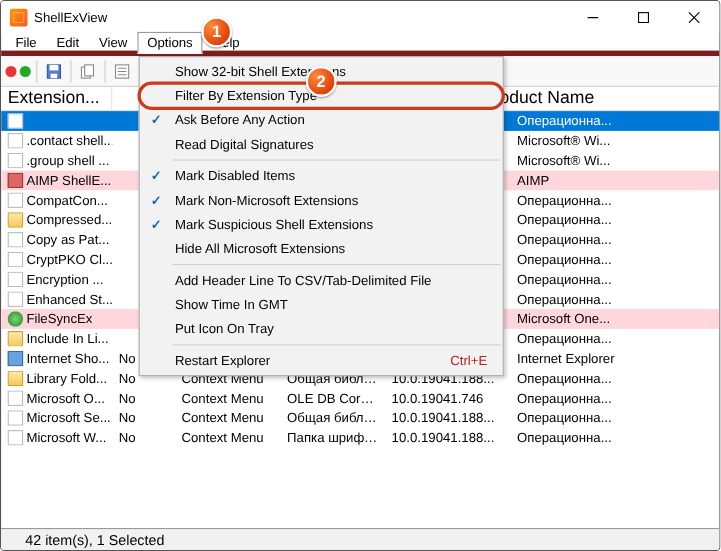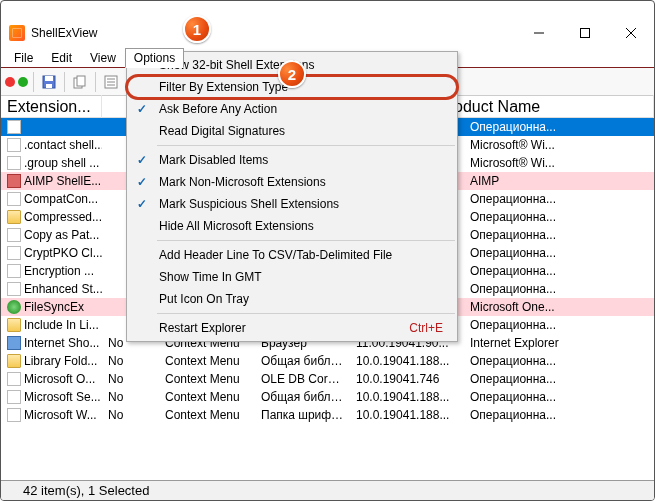--- a/index.html
+++ b/index.html
@@ -1,26 +1,26 @@
 <!DOCTYPE html>
 <html><head>
 <meta charset="utf-8">
 <style>
   * { box-sizing: border-box; }
   body { margin: 0; font-family: "Segoe UI", Tahoma, sans-serif; font-size: 12px; background: #fff; color: #000; }
   .window { width: 655px; height: 501px; border: 1px solid #555; display: flex; flex-direction: column; position: relative; background:#fff;}
-  .titlebar { height: 30px; display: flex; align-items: center; padding: 0 0 0 8px; background: #fff; margin-top: 17px; }
+  .titlebar { height: 30px; display: flex; align-items: center; padding: 0 0 0 8px; background: #fff; }
   .titlebar .app-icon { width:16px; height:16px; margin-right:6px; background: linear-gradient(135deg,#ff9800,#ff5722); border-radius:2px; position:relative;}
   .titlebar .app-icon::after{content:""; position:absolute; inset:3px; border:1px solid #fff5; border-radius:1px;}
   .title-text { flex:0 0 auto; font-size:12px;}
   .title-spacer{flex:1;}
   .winbtns { display:flex; height:100%;}
   .winbtn { width:46px; display:flex; align-items:center; justify-content:center; }
   .winbtn svg{width:10px;height:10px;stroke:#000;stroke-width:1;fill:none;}
-  .menubar { height:20px; display:flex; align-items:center; padding:0 4px; font-size:12px; border-bottom:1px solid #7f1d1d;}
+  .menubar { height:20px; display:flex; align-items:center; padding:0 4px; font-size:12px; border-bottom:5px solid #7f1d1d;}
   .menu-item { padding:2px 8px; border:1px solid transparent;}
   .menu-item.open { background:#fff; border:1px solid #999; border-bottom:1px solid #fff; position:relative; z-index:20;}
   .toolbar { height:28px; display:flex; align-items:center; padding:2px 4px; gap:3px; border-bottom:1px solid #ccc; background:#f8f8f8;}
   .tb-dot{width:10px;height:10px;border-radius:50%;}
   .tb-sep{width:1px;height:20px;background:#ccc;margin:0 2px;}
   .tb-icon{width:20px;height:20px;display:flex;align-items:center;justify-content:center;}
   .tb-icon svg{width:14px;height:14px;}
   .grid-header { height:22px; display:flex; align-items:center; background:#fff; border-bottom:1px solid #ddd;}
   .gh-cell { padding:3px 6px; border-right:1px solid #e5e5e5; overflow:hidden; white-space:nowrap; text-overflow:ellipsis; font-size:16px;}
   .col-ext{width:101px;} .col-dis{width:57px;} .col-type{width:96px;} .col-desc{width:95px;} .col-ver{width:114px; padding-left:10px;} .col-prod{flex:1; padding-left:18px;}

